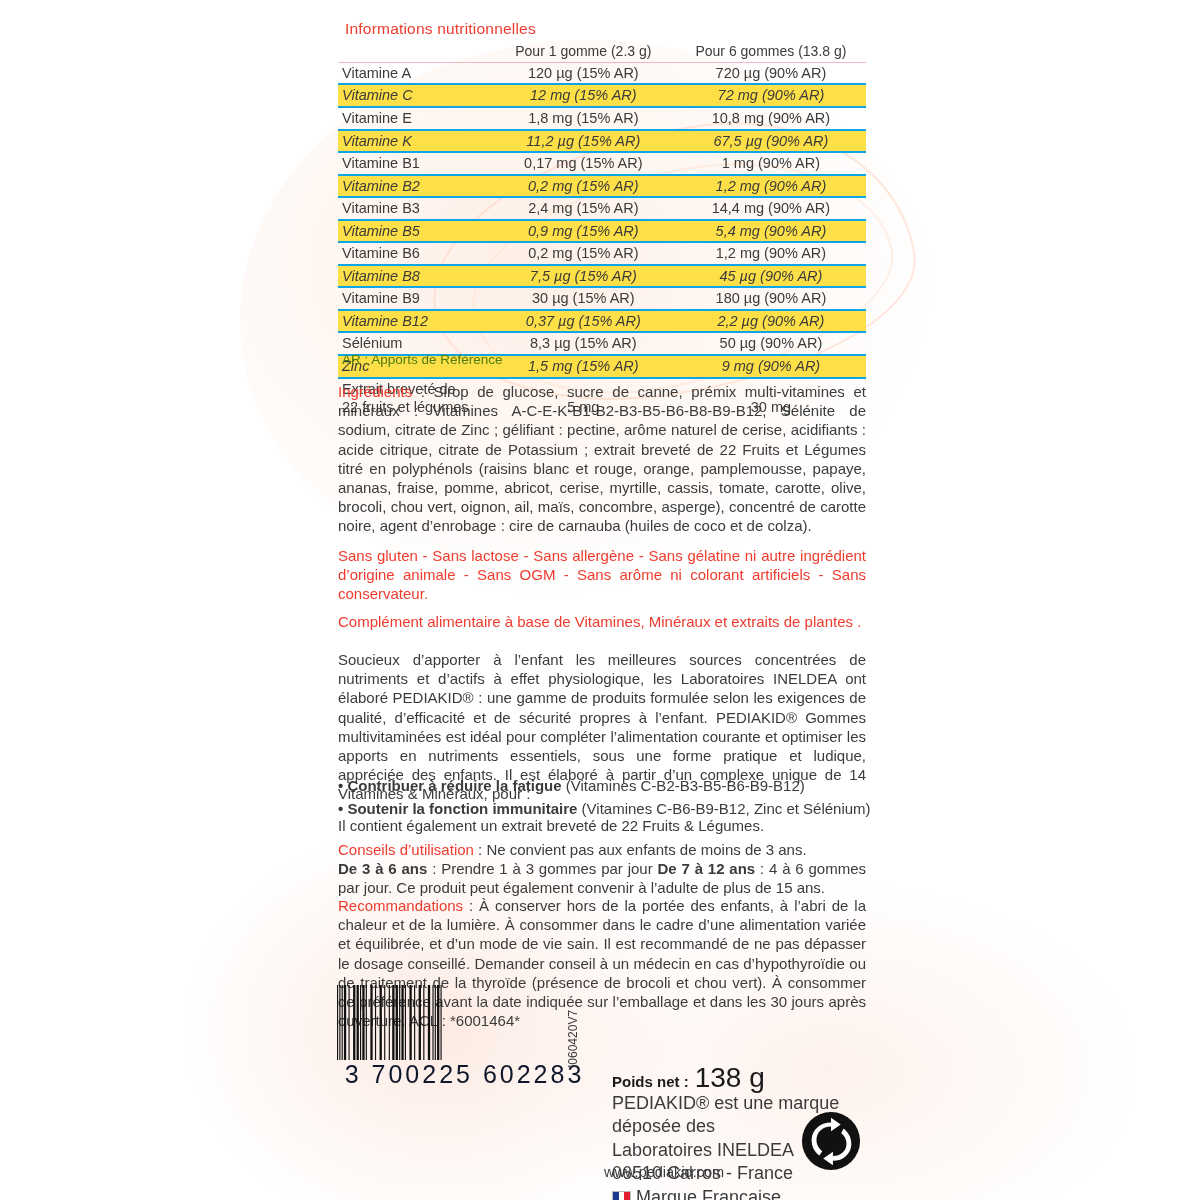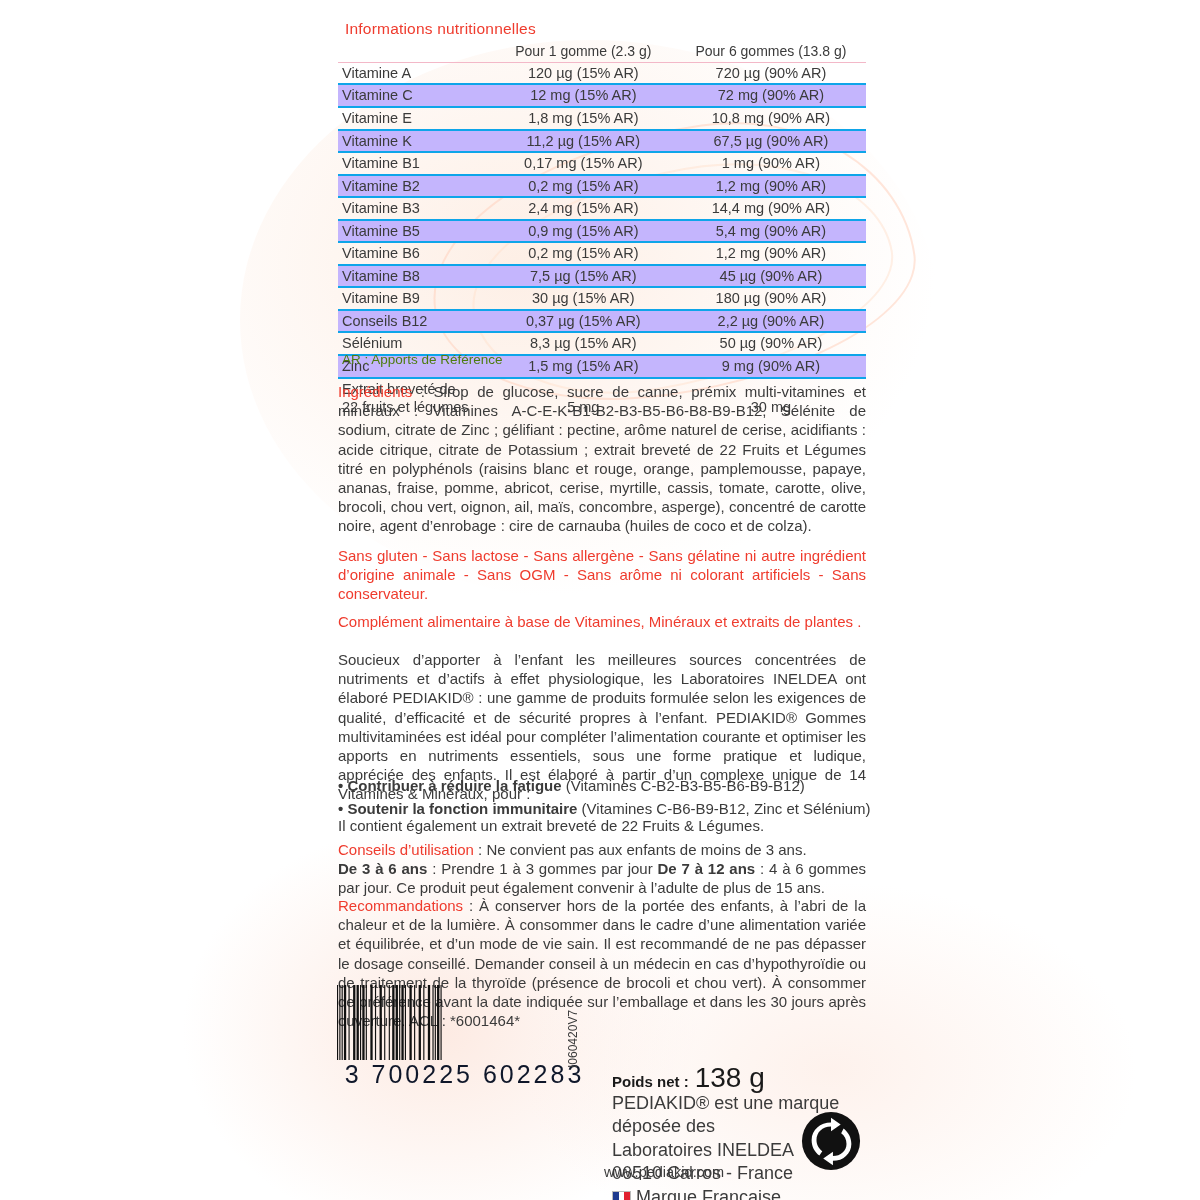--- a/index.html
+++ b/index.html
@@ -25,21 +25,21 @@
     position:absolute;left:345px;top:20px;
     color:#ef3b2d;font-size:15.5px;letter-spacing:.2px;
   }
   table.nutrition{
     position:absolute;left:338px;top:42px;width:528px;
     border-collapse:collapse;font-size:14.5px;color:#3b3b3b;
   }
   table.nutrition td{padding:1px 4px;line-height:1.28;}
   table.nutrition tr{border-bottom:2px solid #0ea5e9;}
   table.nutrition tr.hdr{border-bottom:1px solid #f3b8c8;}
-  table.nutrition tr.alt{background:#c4b5fd;}
+  table.nutrition tr.alt{background:#fde047;font-style:italic;}
   .col-name{width:150px;}
   .col-a{width:185px;text-align:center;}
   .col-b{width:190px;text-align:center;}
   .hdr .col-a,.hdr .col-b{color:#3b3b3b;font-size:14px;}
   .ext-row td{padding-top:2px;padding-bottom:2px;}
   .ext-label{line-height:1.3;}
   .ar-note{position:absolute;left:342px;top:352px;font-size:13.5px;color:#4d7c0f;}
 
   
   .block{position:absolute;width:528px;font-size:15px;color:#3b3b3b;line-height:1.28;text-align:justify;}
@@ -144,21 +144,21 @@
           <td class="col-name">Vitamine B8</td>
           <td class="col-a">7,5 µg (15% AR)</td>
           <td class="col-b">45 µg (90% AR)</td>
         </tr>
         <tr>
           <td class="col-name">Vitamine B9</td>
           <td class="col-a">30 µg (15% AR)</td>
           <td class="col-b">180 µg (90% AR)</td>
         </tr>
         <tr class="alt">
-          <td class="col-name">Conseils B12</td>
+          <td class="col-name">Vitamine B12</td>
           <td class="col-a">0,37 µg (15% AR)</td>
           <td class="col-b">2,2 µg (90% AR)</td>
         </tr>
         <tr>
           <td class="col-name">Sélénium</td>
           <td class="col-a">8,3 µg (15% AR)</td>
           <td class="col-b">50 µg (90% AR)</td>
         </tr>
         <tr class="alt">
           <td class="col-name">Zinc</td>

